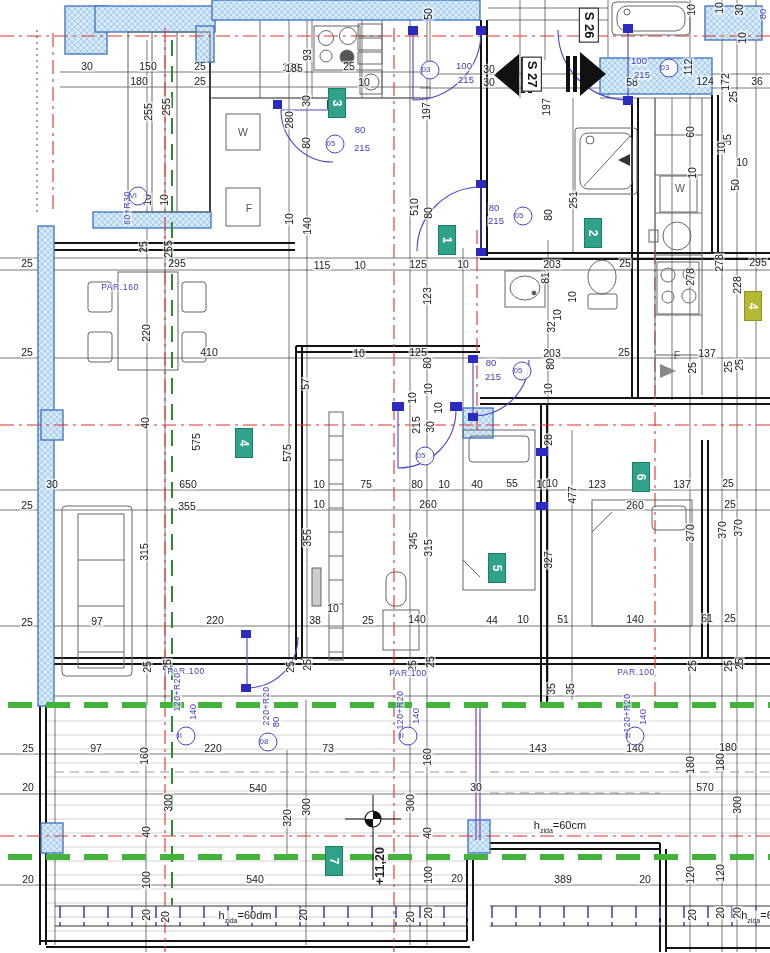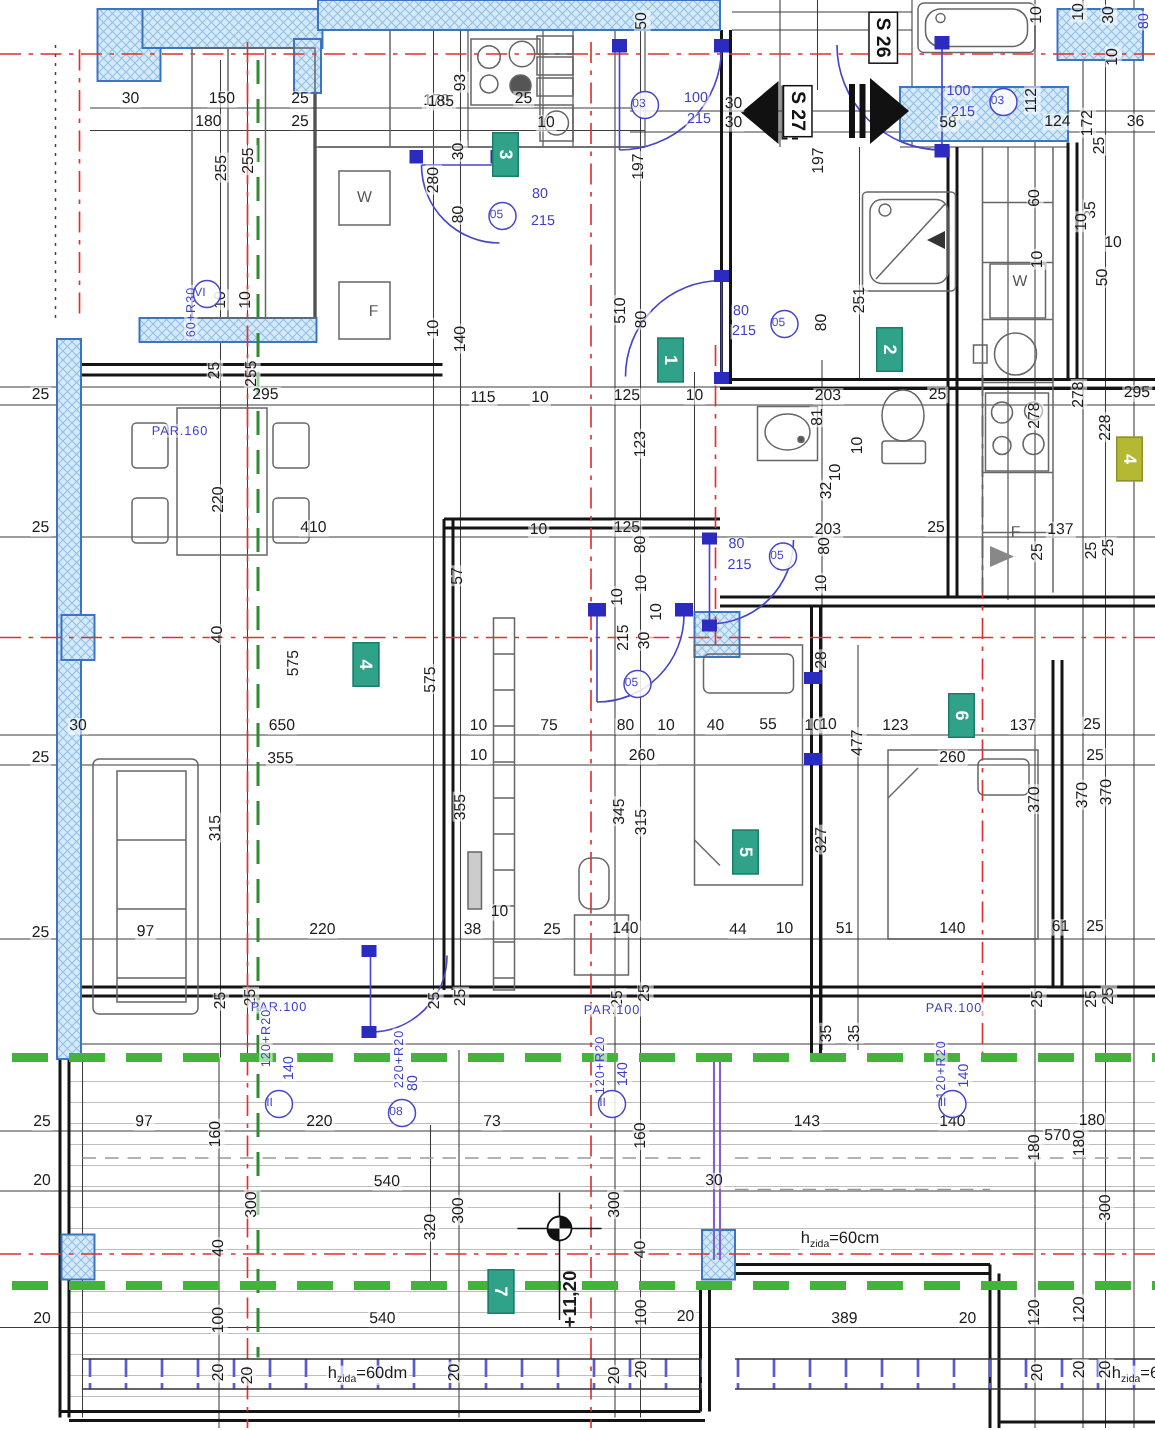--- a/index.html
+++ b/index.html
@@ -336,21 +336,21 @@
       <div class="lbl dim" style="left: 328px; top: 748px;">73</div>
       <div class="lbl dim v" style="left: 427px; top: 757px;">160</div>
       <div class="lbl dim" style="left: 538px; top: 748px;">143</div>
       <div class="lbl dim" style="left: 635px; top: 748px;">140</div>
       <div class="lbl dim" style="left: 728px; top: 747px;">180</div>
       <div class="lbl dim v" style="left: 690px; top: 765px;">180</div>
       <div class="lbl dim v" style="left: 720px; top: 762px;">180</div>
       <div class="lbl dim" style="left: 28px; top: 787px;">20</div>
       <div class="lbl dim" style="left: 258px; top: 788px;">540</div>
       <div class="lbl dim" style="left: 476px; top: 787px;">30</div>
-      <div class="lbl dim" style="left: 705px; top: 757px;">570</div>
+      <div class="lbl dim" style="left: 705px; top: 787px;">570</div>
       <div class="lbl dim v" style="left: 168px; top: 803px;">300</div>
       <div class="lbl dim v" style="left: 306px; top: 807px;">300</div>
       <div class="lbl dim v" style="left: 410px; top: 803px;">300</div>
       <div class="lbl dim v" style="left: 737px; top: 805px;">300</div>
       <div class="lbl dim v" style="left: 287px; top: 818px;">320</div>
       <div class="lbl dim v" style="left: 146px; top: 832px;">40</div>
       <div class="lbl dim v" style="left: 427px; top: 833px;">40</div>
       <div class="lbl dim v" style="left: 146px; top: 880px;">100</div>
       <div class="lbl dim v" style="left: 428px; top: 875px;">100</div>
       <div class="lbl dim" style="left: 28px; top: 879px;">20</div>

